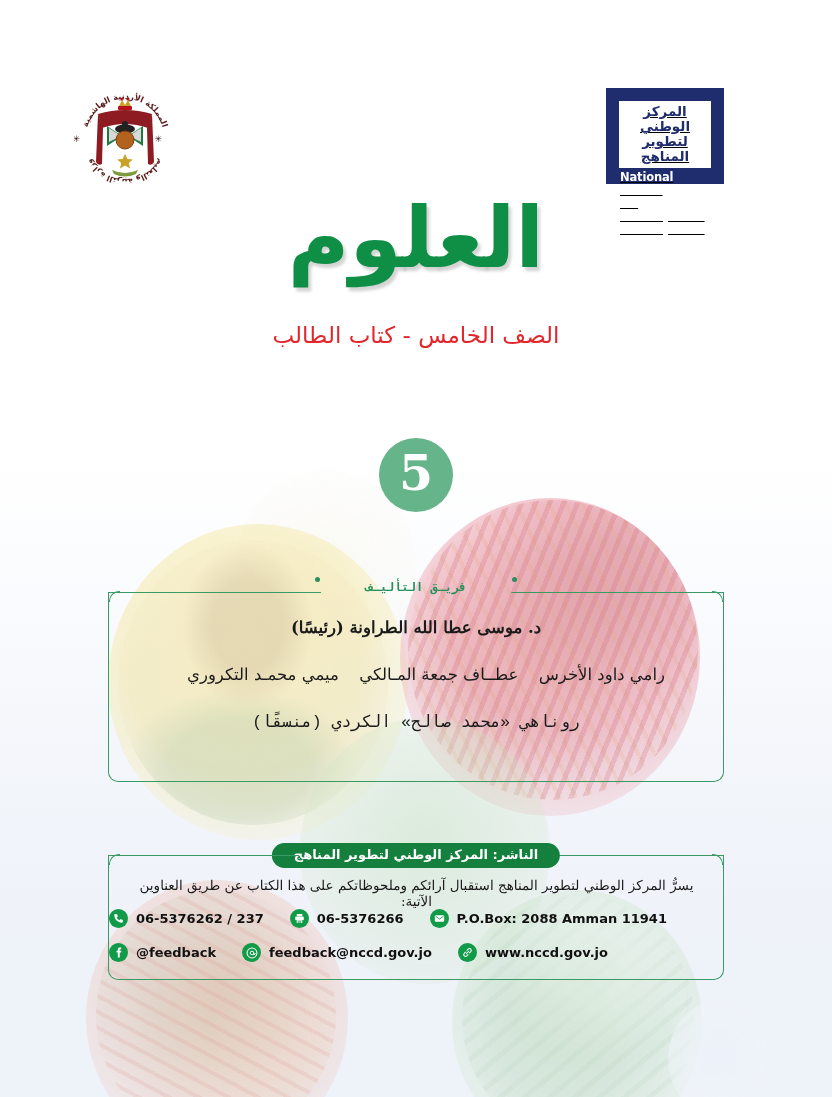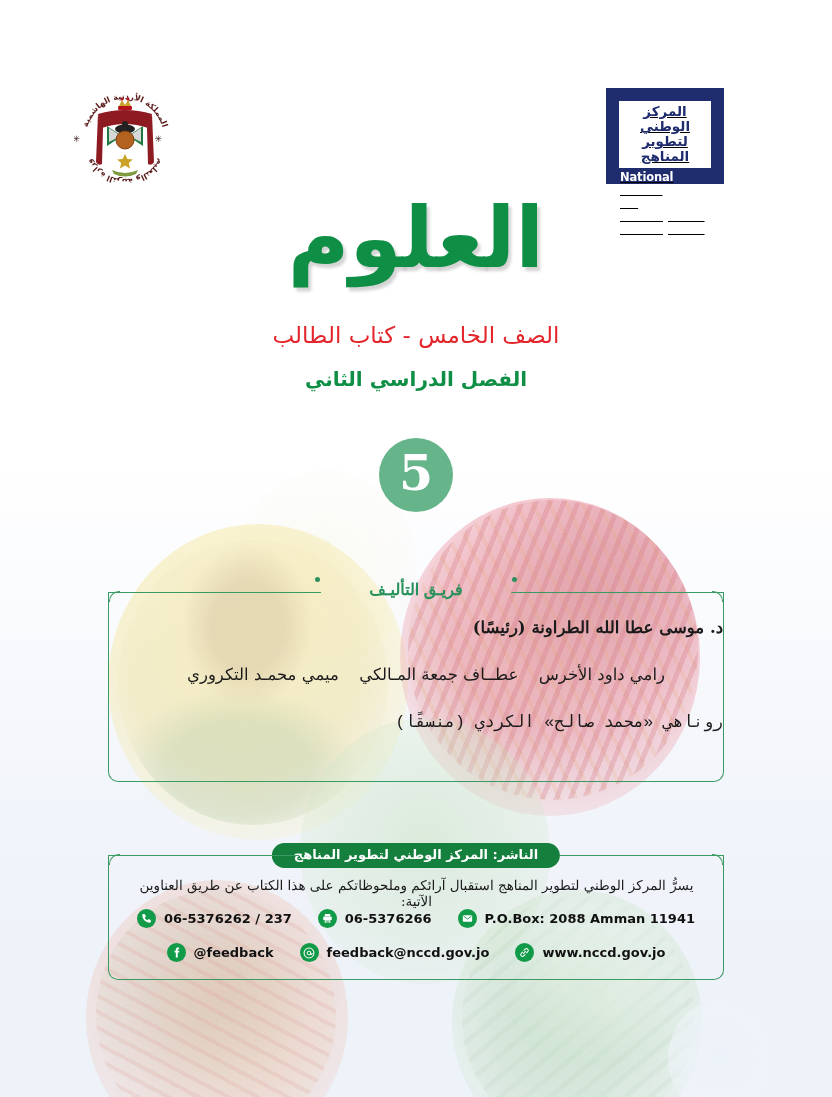--- a/index.html
+++ b/index.html
@@ -280,43 +280,44 @@
     box-sizing: border-box;
   }
   .panel-corner-r { right: 0; border-right: 1px solid #3a9a63; border-radius: 0 10px 0 0; }
   .panel-corner-l { left: 0;  border-left: 1px solid #3a9a63;  border-radius: 10px 0 0 0; }
 
   .panel-heading {
     position: absolute;
     top: -12px;
     left: 0; right: 0;
     text-align: center;
-    font-family: Liberation Sans, sans-serif;
-    font-weight: bold;
-    font-size: 16px;
+    font-family: Liberation Mono, monospace;
+    font-weight: bold;
+    font-size: 12px;
     color: #26915a;
     letter-spacing: 1.5px;
   }
   .panel-heading span.txt {
     background: transparent;
     padding: 0 10px;
   }
   .dot-l, .dot-r {
     position: absolute;
     top: -3px;
     width: 5px; height: 5px;
     border-radius: 50%;
     background: #2e8f5e;
   }
   .dot-r { right: 206px; }
   .dot-l { left: 206px; }
 
   .authors-body {
     position: absolute;
     left: 0; right: 0; top: 26px;
+    text-align: center;
   }
   .author-lead {
     font-family: "DejaVu Serif", serif;
     font-weight: bold;
     font-size: 16.5px;
     color: #1a1a1a;
     margin: 0;
   }
   .author-row {
     display: flex;
@@ -397,21 +398,21 @@
     font-size: 13.5px;
     color: #1a1a1a;
     padding: 0 28px;
     box-sizing: border-box;
   }
 
   .contact-row {
     position: absolute;
     left: 0; right: 0;
     display: flex;
-    justify-content: center;
+    justify-content: flex-start;
     align-items: center;
     direction: ltr;
     gap: 26px;
   }
   .contact-row.row1 { top: 54px; }
   .contact-row.row2 { top: 88px; }
 
   .contact-item {
     display: flex;
     align-items: center;
@@ -506,21 +507,20 @@
         <div>National Center</div>
         <div>for Development</div>
         <div>Development</div>
       </div>
     </div>
   </div>
 
   <div class="title-block">
     <h1 class="main-title">العلوم</h1>
     <div class="sub-title">الصف الخامس - كتاب الطالب</div>
-    <div class="term-title">الفصل الدراسي الثاني</div>
   </div>
 
   <div class="grade-badge">5</div>
 
   <div class="authors-panel">
     <span class="panel-corner-l"></span>
     <span class="panel-corner-r"></span>
     <div class="panel-heading">
       <span class="dot-r"></span>
       <span class="txt">فريـق التأليـف</span>

